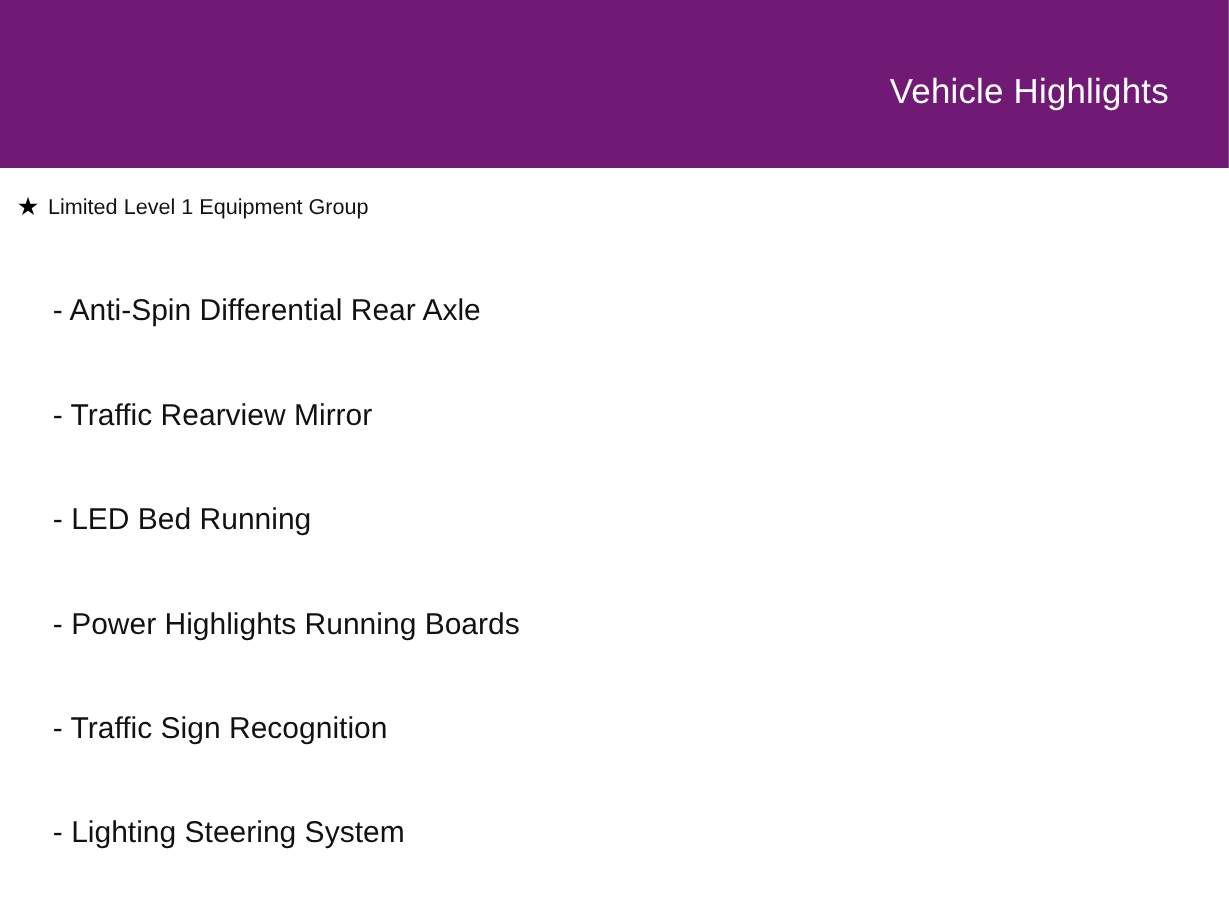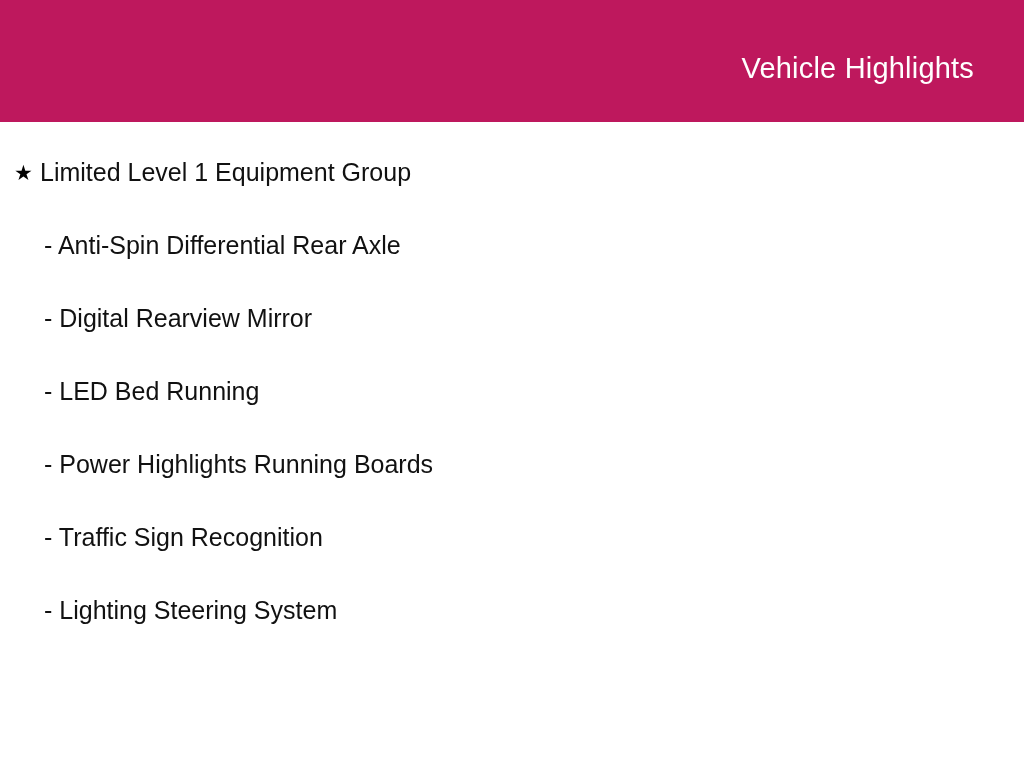--- a/index.html
+++ b/index.html
@@ -18,22 +18,22 @@
     position: relative;
     width: 1024px;
     height: 768px;
     background: #ffffff;
   }
   .header-bar {
     position: absolute;
     top: 0;
     left: 0;
     width: 1024px;
-    height: 122px;
-    background: #be185d;
+    height: 140px;
+    background: #701a75;
     display: flex;
     align-items: center;
     justify-content: flex-end;
   }
   .header-title {
     color: #ffffff;
     font-size: 29px;
     font-weight: normal;
     letter-spacing: 0.2px;
     padding-right: 50px;
@@ -56,36 +56,36 @@
   .star-icon {
     width: 26px;
     flex: 0 0 26px;
     font-size: 21px;
     line-height: 30px;
     color: #000000;
     text-align: left;
     padding-top: 2px;
   }
   .group-title {
-    font-size: 25px;
+    font-size: 18px;
     line-height: 32px;
     color: #111111;
     white-space: nowrap;
   }
   .feature-list {
     list-style: none;
     margin: 0;
     padding: 0;
   }
   .feature-item {
     font-size: 25px;
     line-height: 32px;
     color: #111111;
     padding-left: 44px;
-    margin-top: 41px;
+    margin-top: 55px;
     white-space: nowrap;
   }
 </style>
 </head>
 <body>
 
 <div class="page">
 
   <div class="header-bar">
     <div class="header-title">Vehicle Highlights</div>
@@ -93,21 +93,21 @@
 
   <div class="content">
 
     <div class="group-row">
       <span class="star-icon">★</span>
       <span class="group-title">Limited Level 1 Equipment Group</span>
     </div>
 
     <ul class="feature-list">
       <li class="feature-item">- Anti-Spin Differential Rear Axle</li>
-      <li class="feature-item">- Digital Rearview Mirror</li>
+      <li class="feature-item">- Traffic Rearview Mirror</li>
       <li class="feature-item">- LED Bed Running</li>
       <li class="feature-item">- Power Highlights Running Boards</li>
       <li class="feature-item">- Traffic Sign Recognition</li>
       <li class="feature-item">- Lighting Steering System</li>
     </ul>
 
   </div>
 </div>
 
 </body></html>

